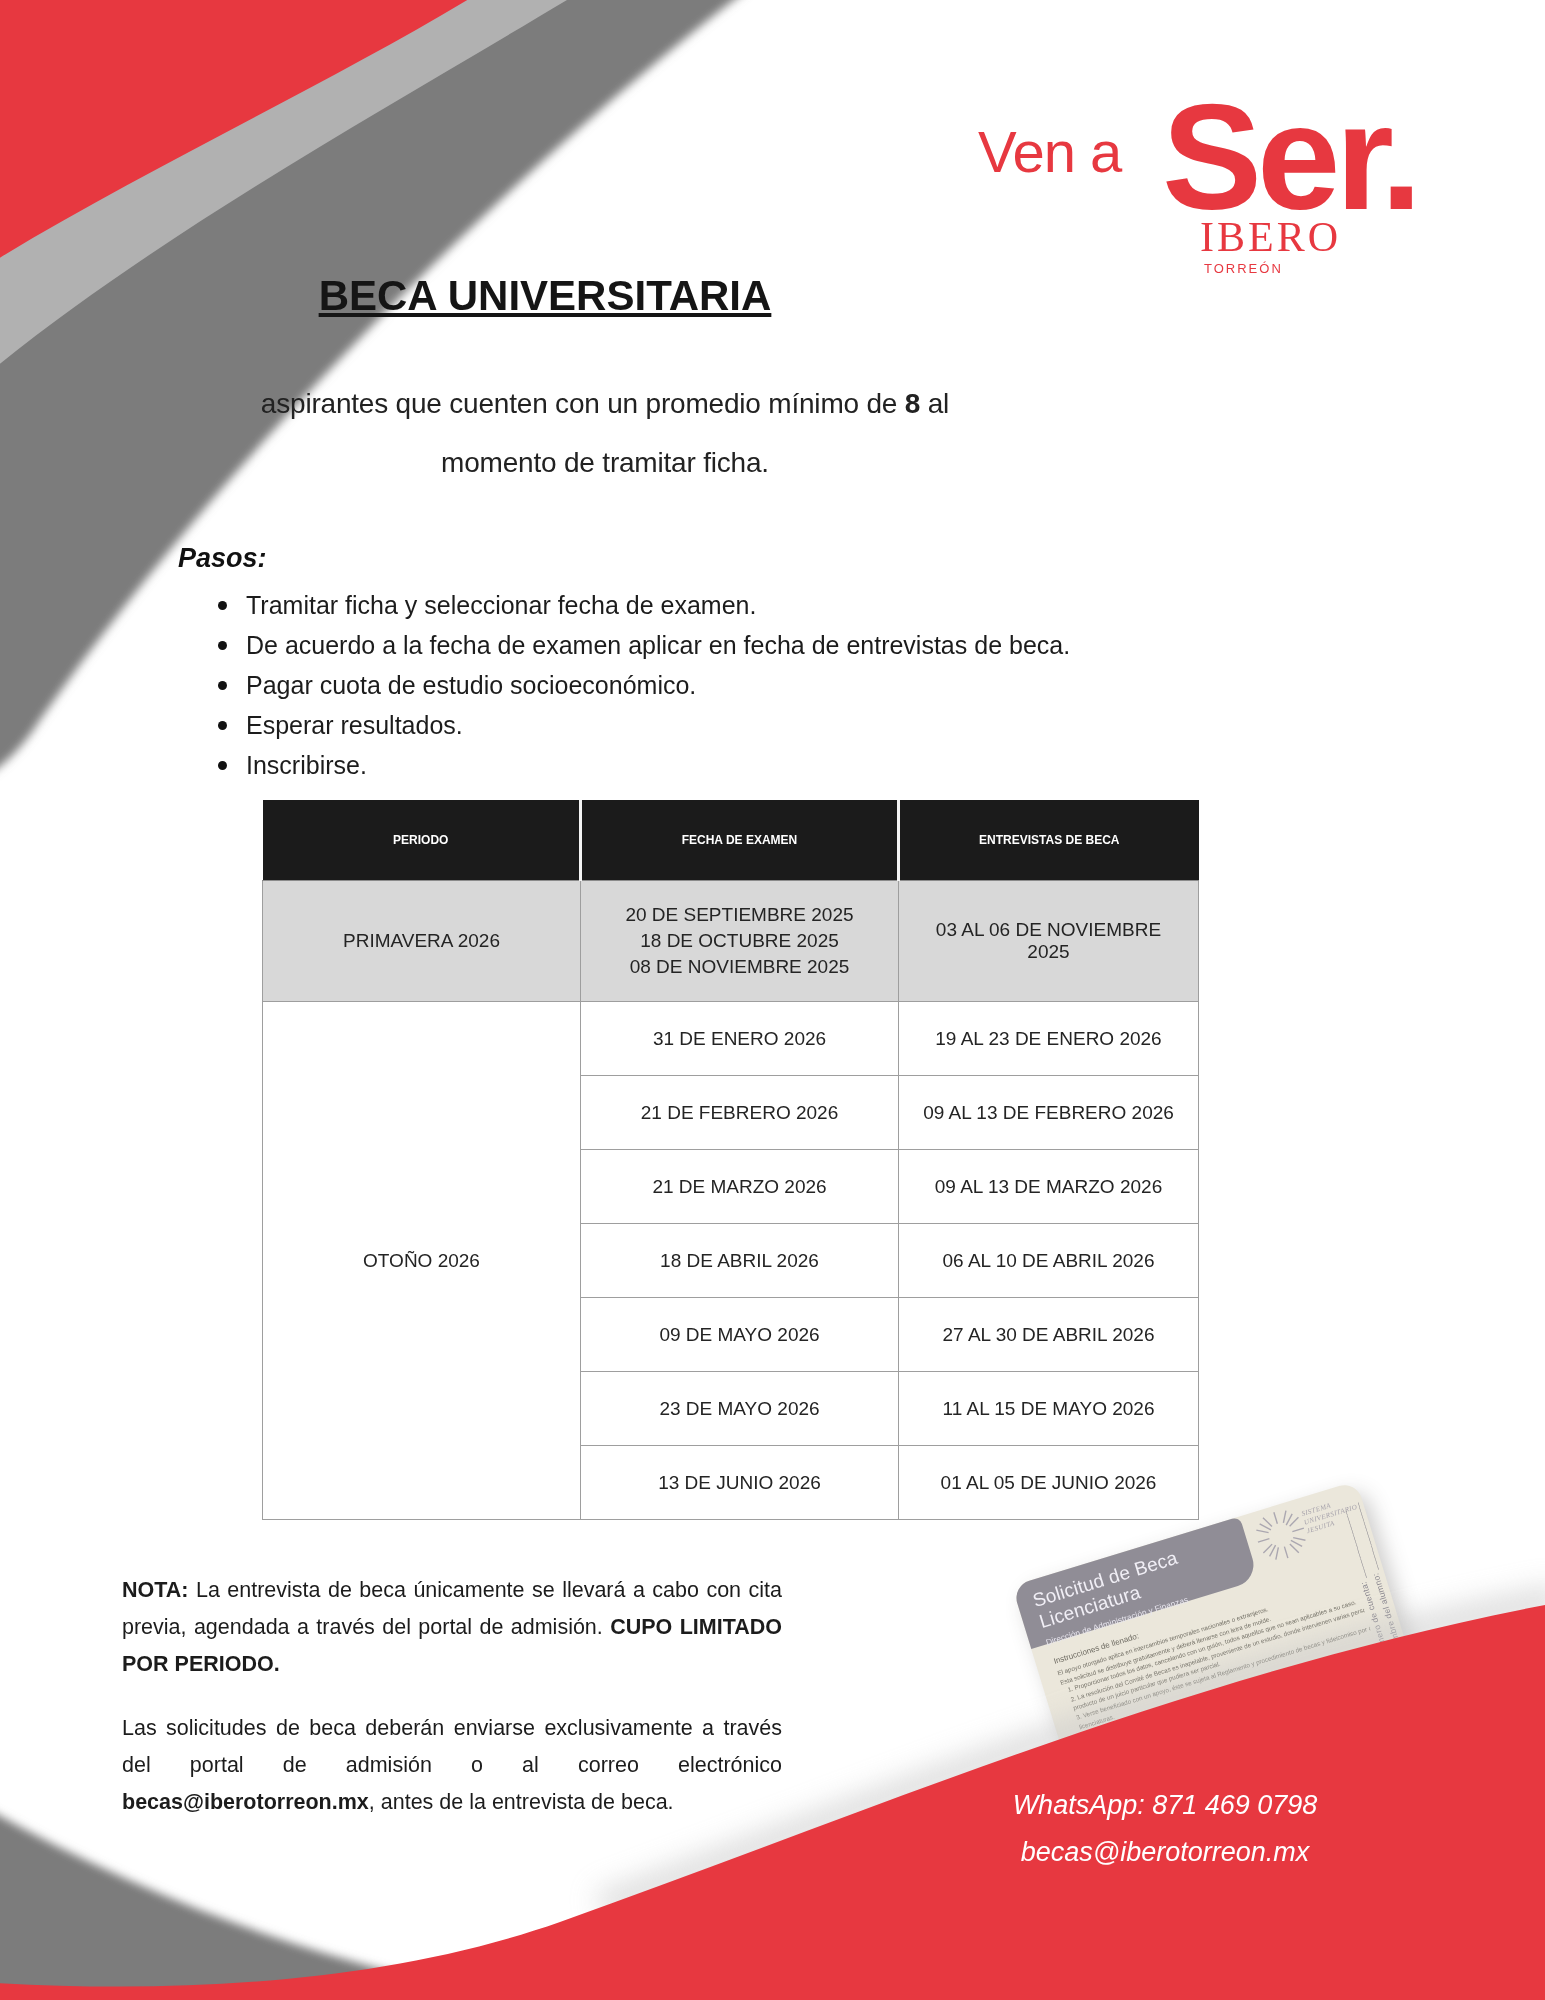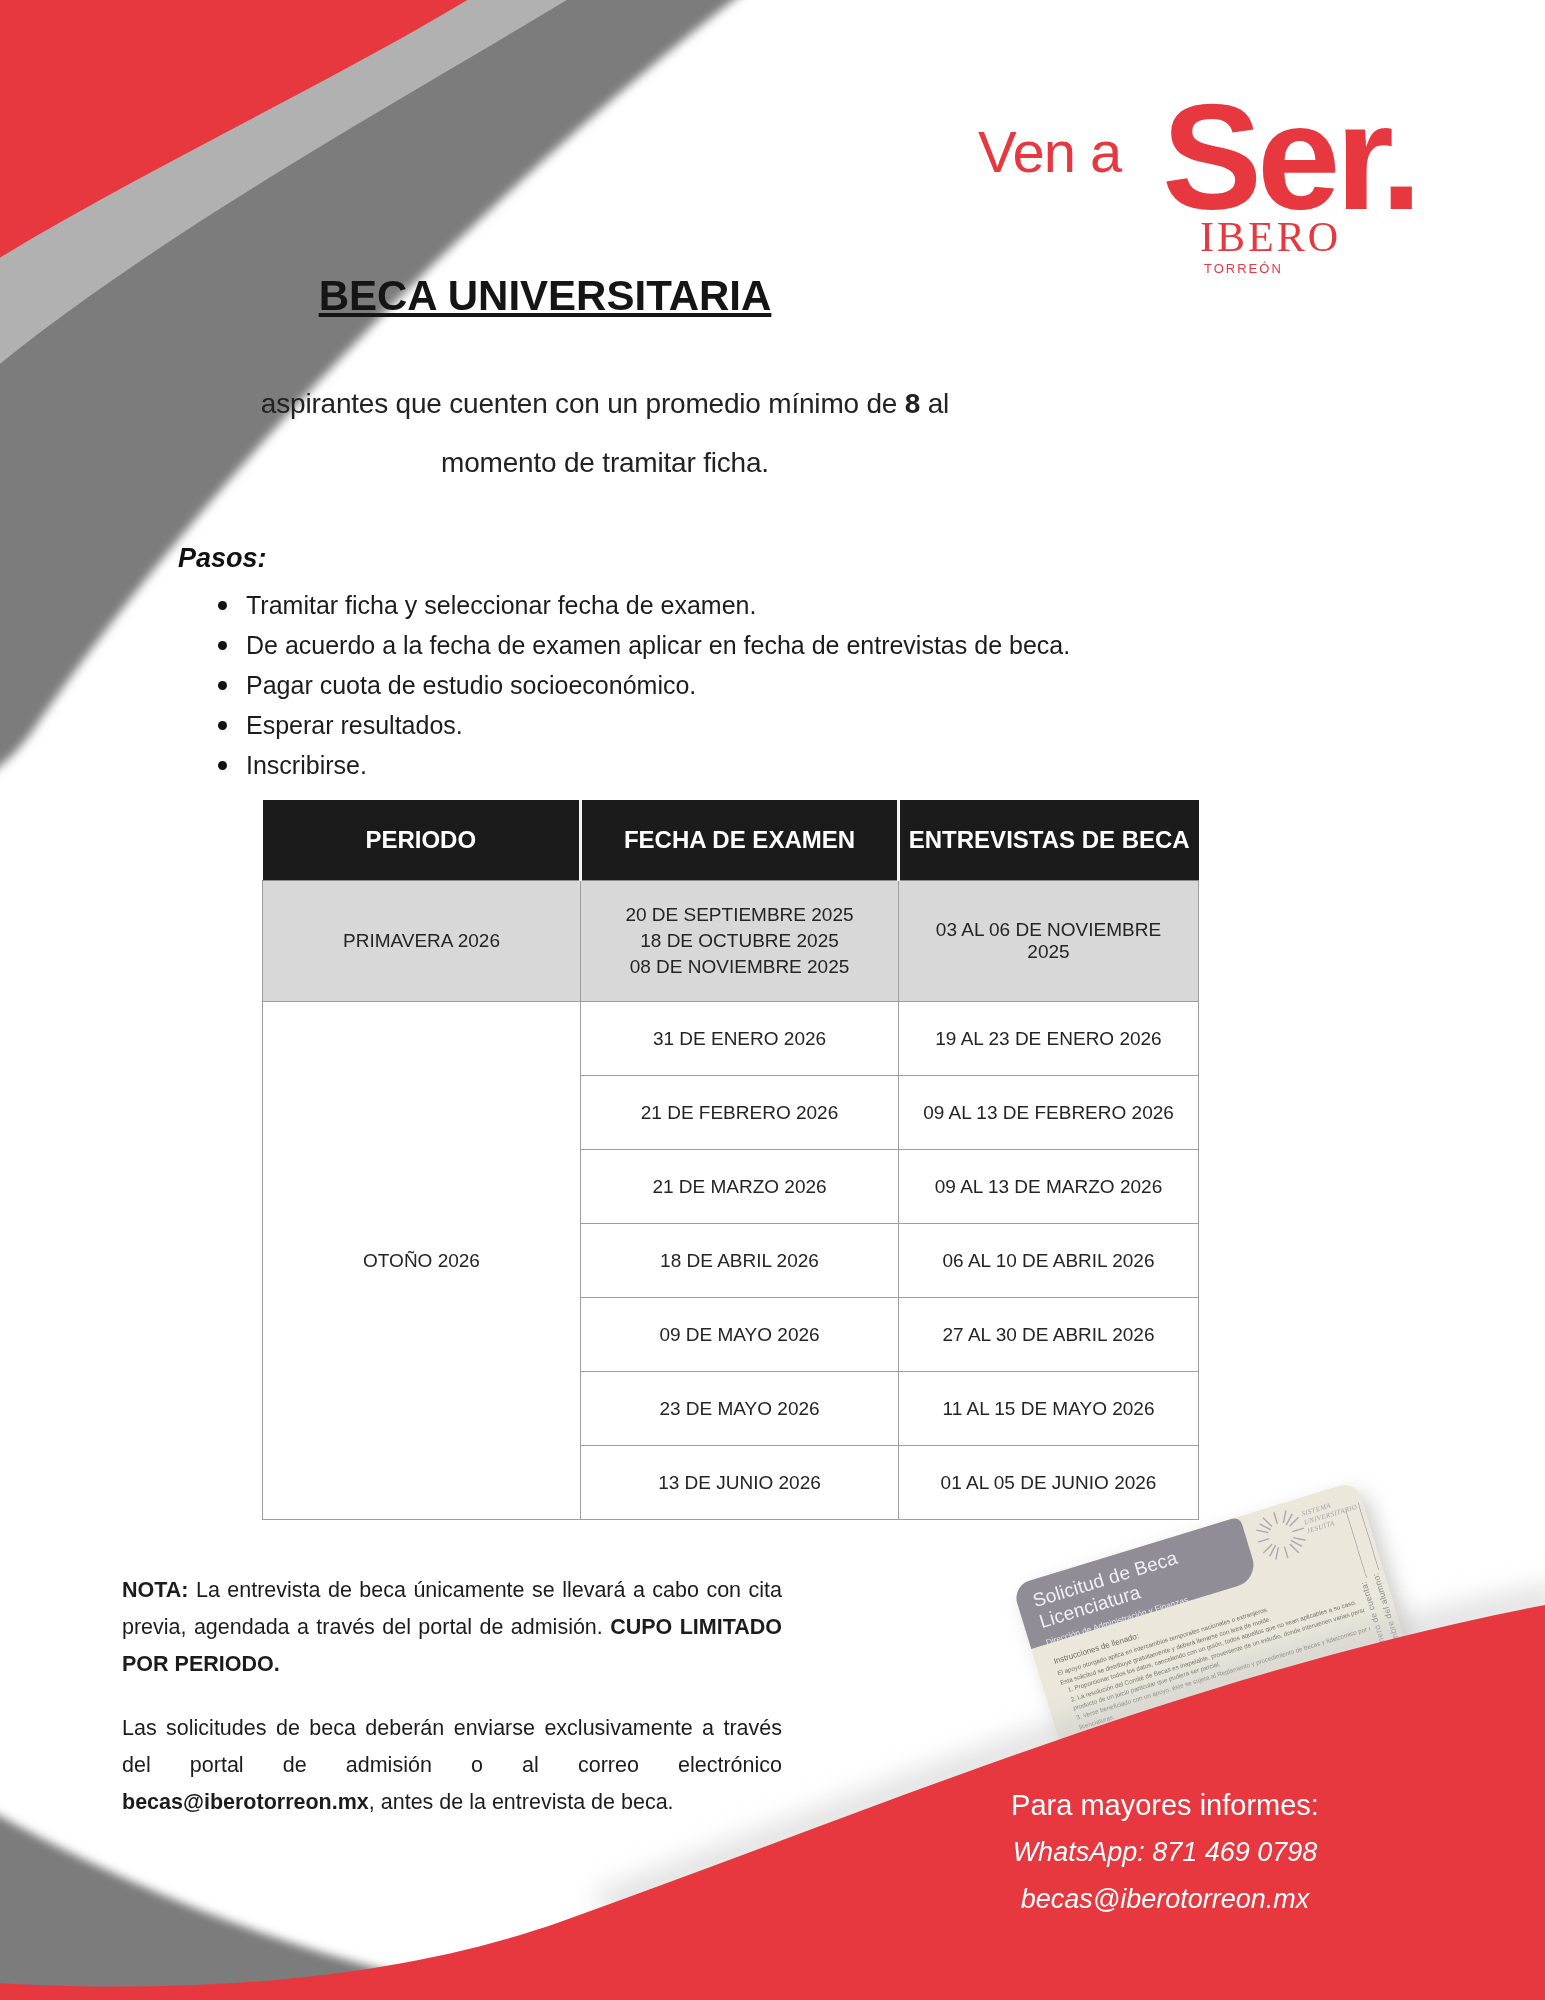--- a/index.html
+++ b/index.html
@@ -29,21 +29,21 @@
   
   .pasos-heading{left:178px;top:543px;font-size:27px;font-weight:700;font-style:italic;color:#111;z-index:3;}
   .pasos-list{left:214px;top:585px;width:980px;z-index:3;}
   .pasos-item{position:relative;padding-left:32px;font-size:25px;line-height:40px;color:#1c1c1c;}
   .pasos-item::before{content:"";position:absolute;left:4px;top:16px;width:9px;height:9px;border-radius:50%;background:#111;}
 
   
   .sched{left:262px;top:800px;z-index:3;}
   table.sched-table{border-collapse:collapse;width:936px;table-layout:fixed;}
   .sched-table th{
-    background:#1b1b1b;color:#fff;font-size:24px;font-weight:700;height:78px;
+    background:#1b1b1b;color:#fff;font-size:12px;font-weight:700;height:78px;
     border-bottom:1px solid #8b8b8b;
   }
   .sched-table th + th{border-left:3px solid #f4f4f4;}
   .sched-table td{
     border:1px solid #9e9e9e;text-align:center;vertical-align:middle;
     font-size:19px;color:#242424;background:#fff;padding:0 16px;
   }
   tr.primavera-row td{background:#d8d8d8;height:120px;}
   tr.otono-row{height:74px;}
   .exam-line{line-height:26px;}
@@ -243,16 +243,15 @@
     </tbody>
   </table>
 </div>
 
 <div class="abs nota">
   <p><b>NOTA:</b><span> La entrevista de beca únicamente se llevará a cabo con cita previa, agendada a través del portal de admisión. </span><b>CUPO LIMITADO POR PERIODO.</b></p>
   <p><span>Las solicitudes de beca deberán enviarse exclusivamente a través del portal de admisión o al correo electrónico </span><b>becas@iberotorreon.mx</b><span>, antes de la entrevista de beca.</span></p>
 </div>
 
 <div class="abs contact">
-  <div class="contact-heading">Para mayores informes:</div>
   <div class="contact-line">WhatsApp: 871 469 0798</div>
   <div class="contact-line">becas@iberotorreon.mx</div>
 </div>
 
 </body></html>

